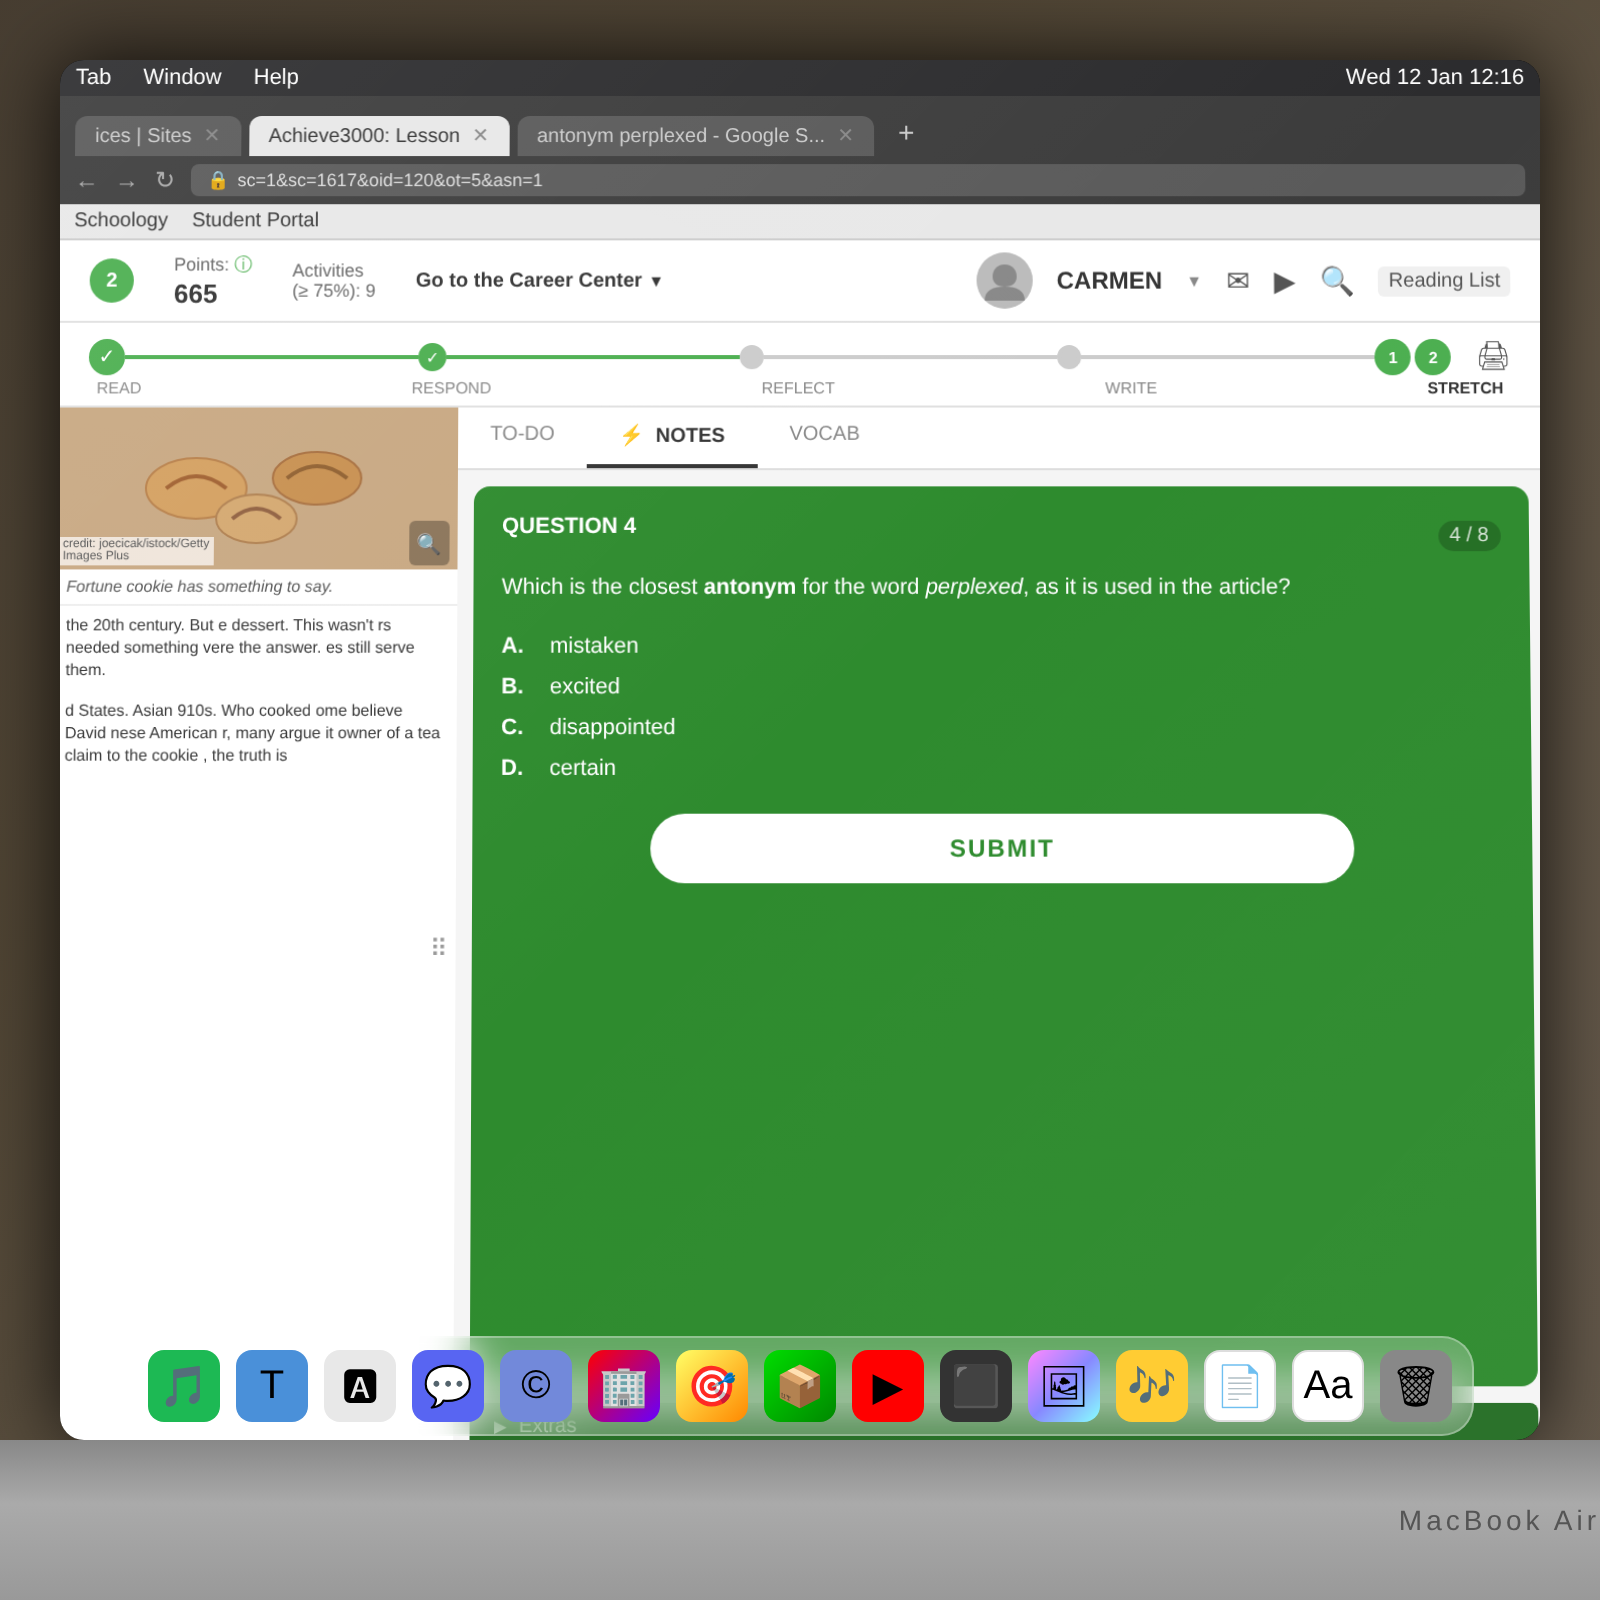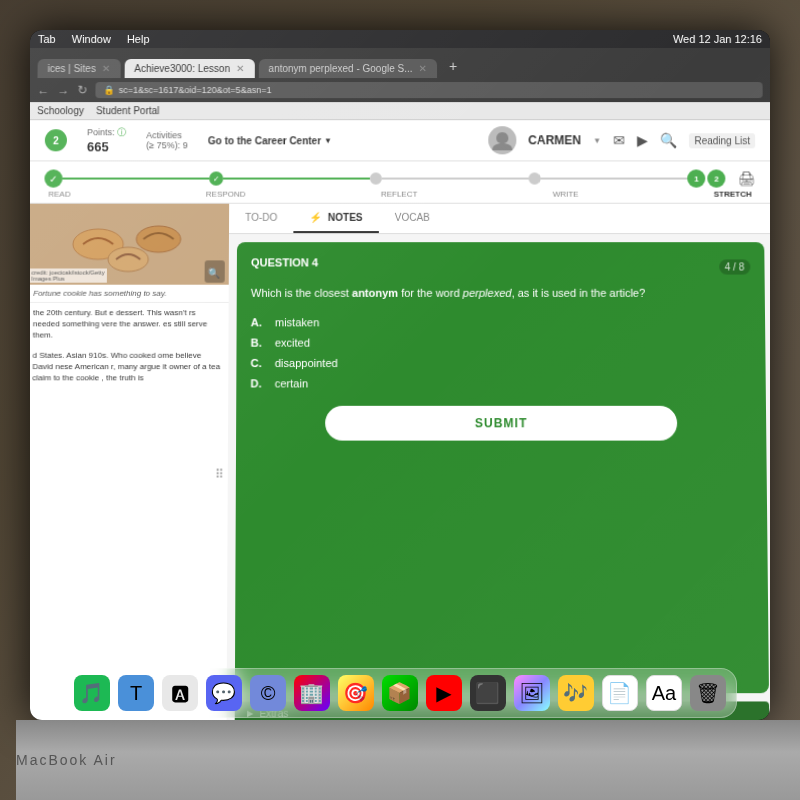--- a/index.html
+++ b/index.html
@@ -21,27 +21,27 @@
       bottom: 80px;
       background: #000;
       border-radius: 12px;
       overflow: hidden;
       box-shadow: 0 0 40px rgba(0,0,0,0.8);
     }
 
     .macbook-base {
       position: absolute;
       bottom: 0;
-      left: 16px;
+      left: 0;
       right: 0;
       height: 80px;
       background: linear-gradient(to bottom, #888 0%, #aaa 40%, #999 100%);
       display: flex;
       align-items: center;
-      justify-content: flex-start;
+      justify-content: flex-end;
     }
 
     .macbook-label {
       color: #555;
       font-size: 14px;
       font-weight: 300;
       letter-spacing: 2px;
     }
 
     

